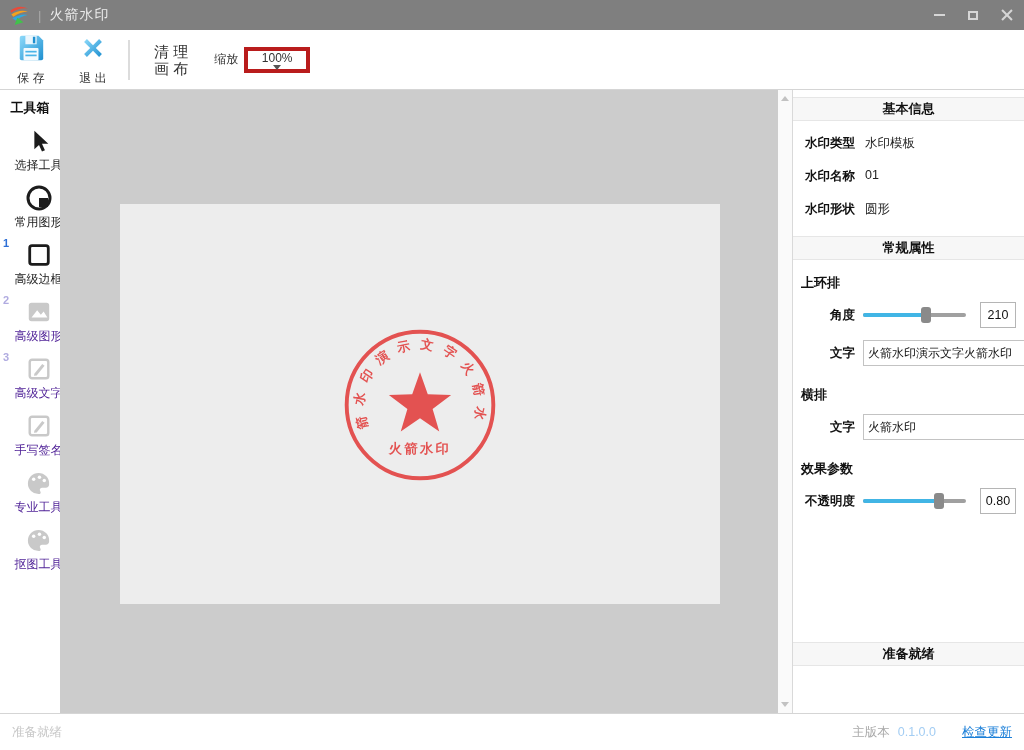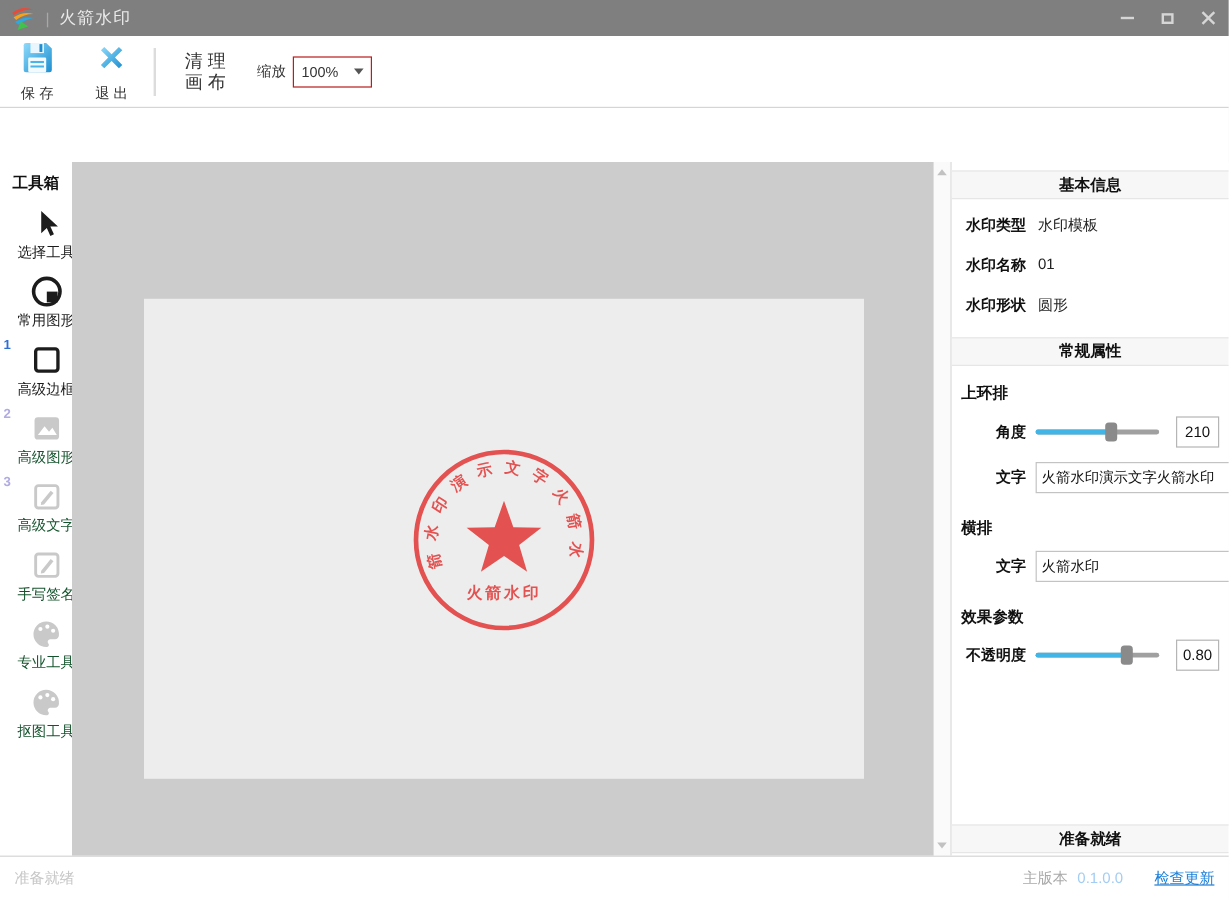--- a/index.html
+++ b/index.html
@@ -23,34 +23,34 @@
 
   
   .toolbar { height:60px; background:#fff; border-bottom:1px solid #d5d5d5; display:flex; align-items:center; flex:0 0 auto; }
   .tb-btn { display:flex; flex-direction:column; align-items:center; justify-content:center; width:62px; height:56px; cursor:default; }
   .tb-btn .lbl { font-size:12px; color:#333; margin-top:7px; white-space:nowrap; }
   .tb-sep { width:2px; height:40px; background:#dcdcdc; margin:0 12px 0 4px; }
   .tb-clear { display:flex; flex-direction:column; align-items:center; justify-content:center; height:56px; padding:0 12px; cursor:default; }
   .tb-clear .lbl { font-size:15px; color:#333; line-height:17px; white-space:nowrap; }
   .zoom-group { display:flex; align-items:center; margin-left:14px; }
   .zoom-group .zlbl { font-size:12px; color:#333; margin-right:6px; }
-  .combo { width:66px; height:26px; border:1px solid #b91c1c; background:#fff; display:flex; align-items:center; padding:0 6px; cursor:default; }
+  .combo { width:66px; height:26px; border:4px solid #b91c1c; background:#fff; display:flex; align-items:center; padding:0 6px; cursor:default;flex-direction:column; }
   .combo .cval { font-size:12px; color:#333; flex:1; }
   .combo .caret { width:0; height:0; border-left:4px solid transparent; border-right:4px solid transparent; border-top:5px solid #555; }
 
   
-  .content { flex:1; display:flex; min-height:0;margin-top:45px; }
+  .content { flex:1; display:flex; min-height:0; }
 
   
   .toolbox { width:60px; background:#fff; flex:0 0 auto; display:flex; flex-direction:column; align-items:center; overflow:hidden; }
   .tbx-header { width:100%; text-align:center; font-size:13px; font-weight:bold; color:#111; margin-top:9px; }
   .tool-item { position:relative; width:60px; margin-top:9px; display:flex; flex-direction:column; align-items:center; cursor:default;padding-left:17px; }
   .tool-item .t-icon { width:30px; height:30px; display:flex; align-items:center; justify-content:center; }
   .tool-item .t-lbl { font-size:12px; margin-top:1px; white-space:nowrap; color:#1c1c1c; }
-  .tool-item.disabled .t-lbl { color:#14532d; }
+  .tool-item.disabled .t-lbl { color:#4c1d95; }
   .badge { position:absolute; left:3px; top:-3px; font-size:11px; font-weight:bold; }
   .badge.b-blue { color:#2e6fd6; }
   .badge.b-lav { color:#b0abe0; }
 
   
   .canvas-area { width:718px; flex:0 0 auto; background:#cccccc; position:relative; overflow:hidden; }
   .paper { position:absolute; left:60px; top:114px; width:600px; height:400px; background:#ededed; }
   .stamp { position:absolute; left:222px; top:123px; width:156px; height:156px; opacity:.88; cursor:default; }
 
   

